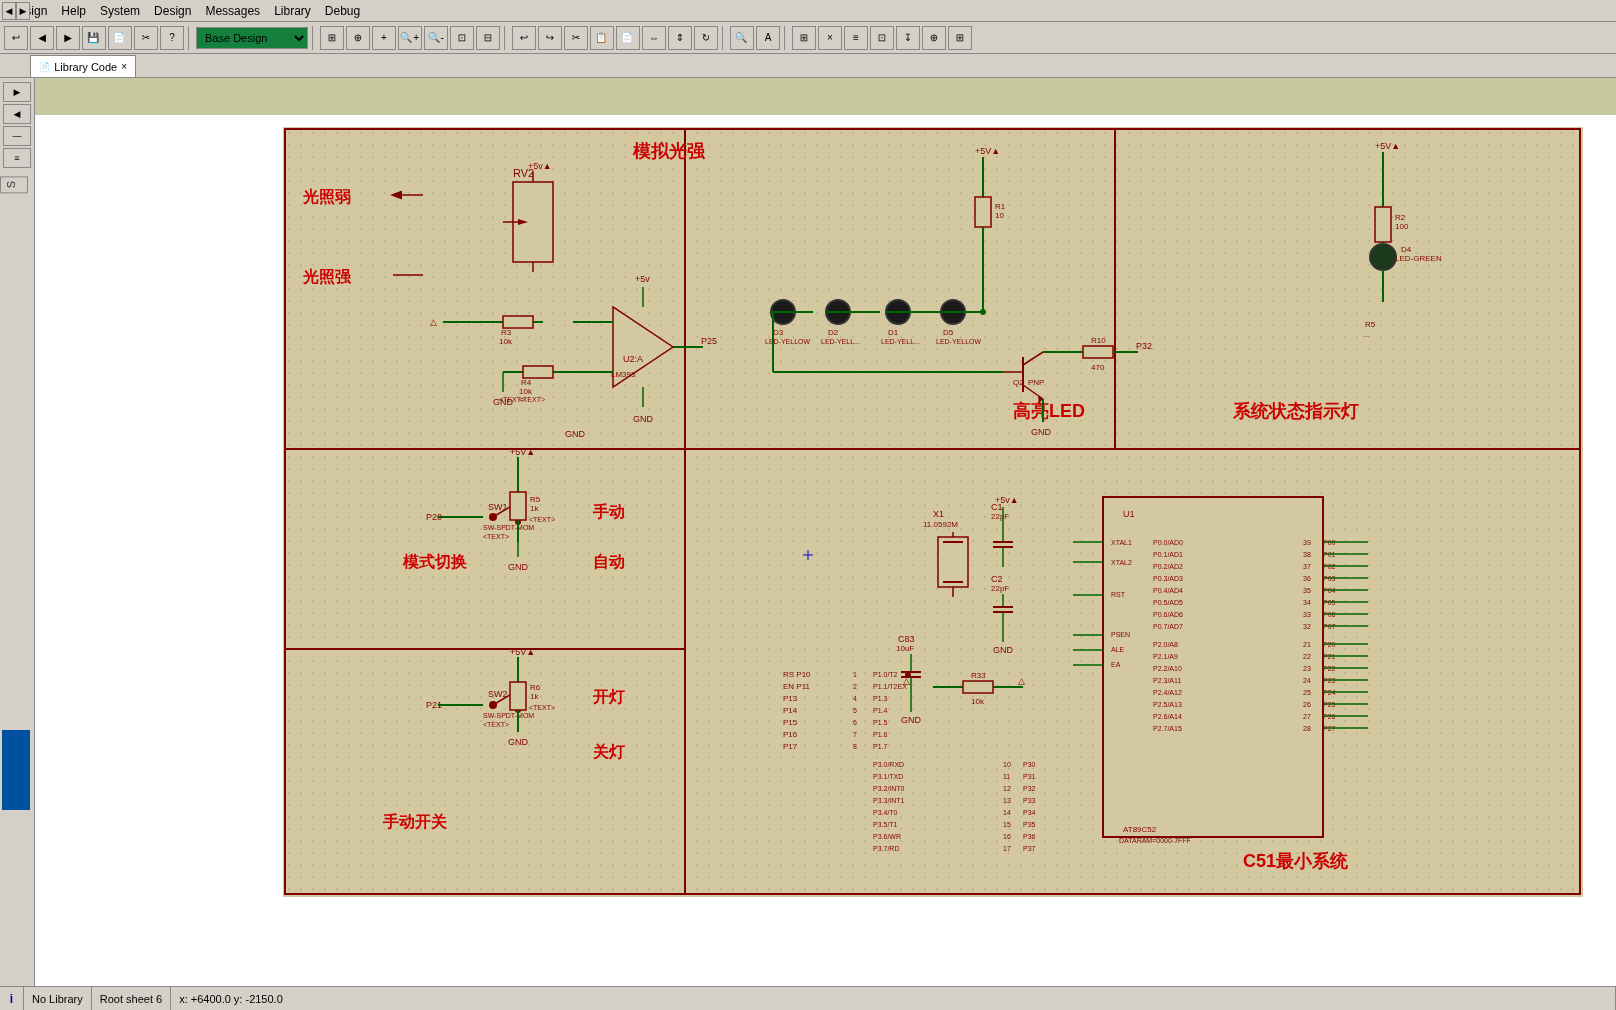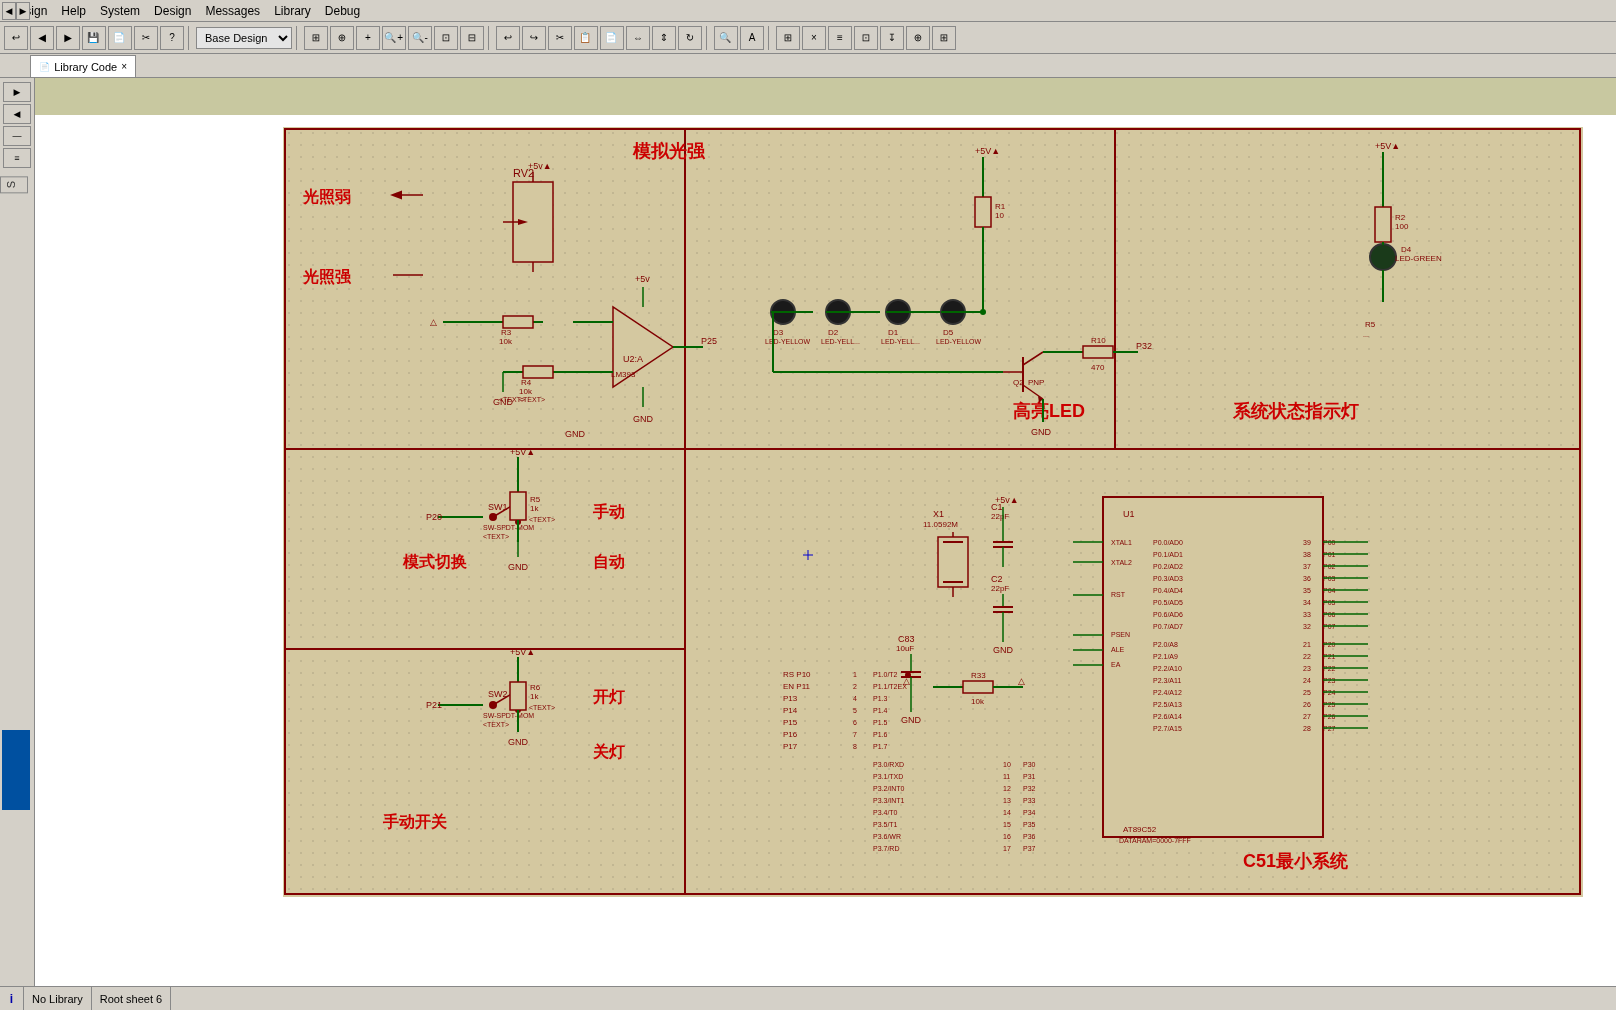--- a/index.html
+++ b/index.html
@@ -37,24 +37,24 @@
       background: #d4d0c8;
       border: 1px solid #888;
       cursor: pointer;
       display: flex; align-items: center; justify-content: center;
       font-size: 10px;
     }
     .toolbar-separator { width: 4px; height: 24px; border-left: 1px solid #888; margin: 0 2px; }
     .toolbar-select {
       height: 22px;
       font-size: 11px;
-      background: #e5e5e5;
+      background: #15803d;
       border: 1px solid #888;
       padding: 0 4px;
-      width: 96px;
+      width: 112px;
     }
 
     
     .tab-bar {
       height: 24px;
       background: #d4d0c8;
       display: flex;
       align-items: flex-end;
       padding-left: 30px;
       border-bottom: 1px solid #888;
@@ -670,13 +670,16 @@
 <div class="status-bar">
   <div class="status-item info-icon">
     <span>i</span>
   </div>
   <div class="status-item">
     <span>No Library</span>
   </div>
   <div class="status-item">
     <span>Root sheet 6</span>
   </div>
+  <div class="status-item" style="flex:1;">
+    <span>x:  +6400.0 y:  -2150.0</span>
+  </div>
 </div>
 
 </body></html>

